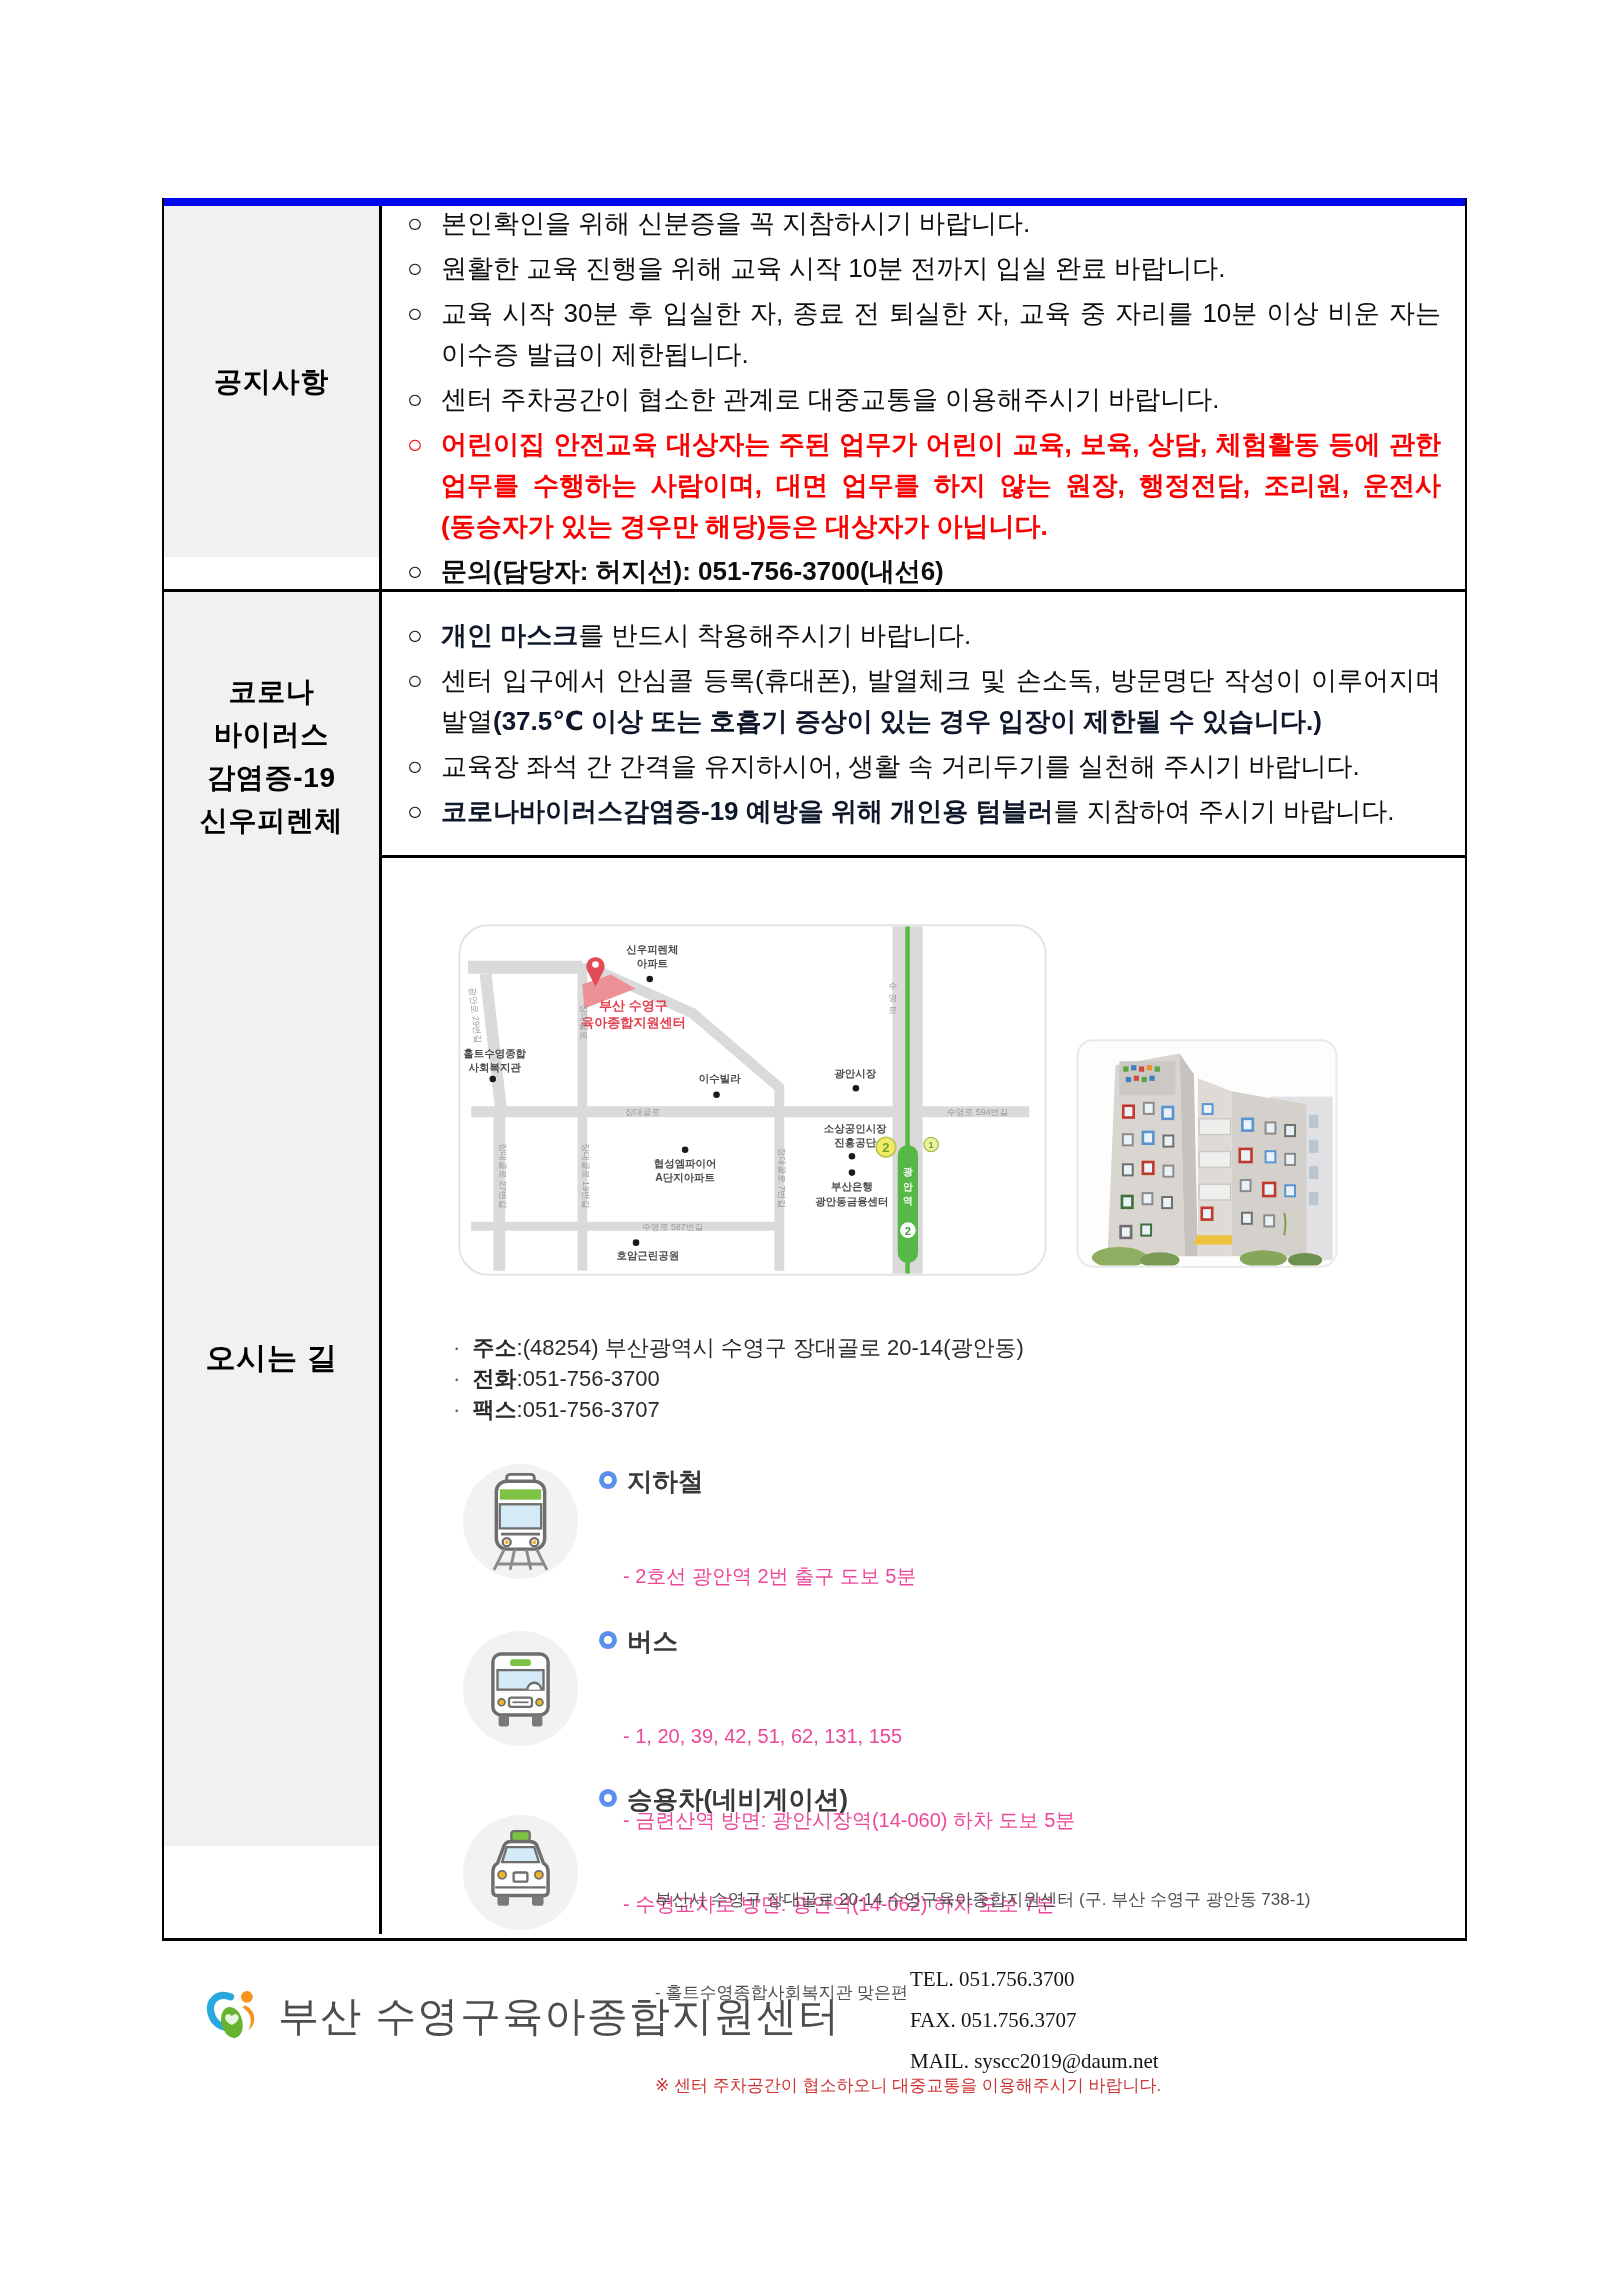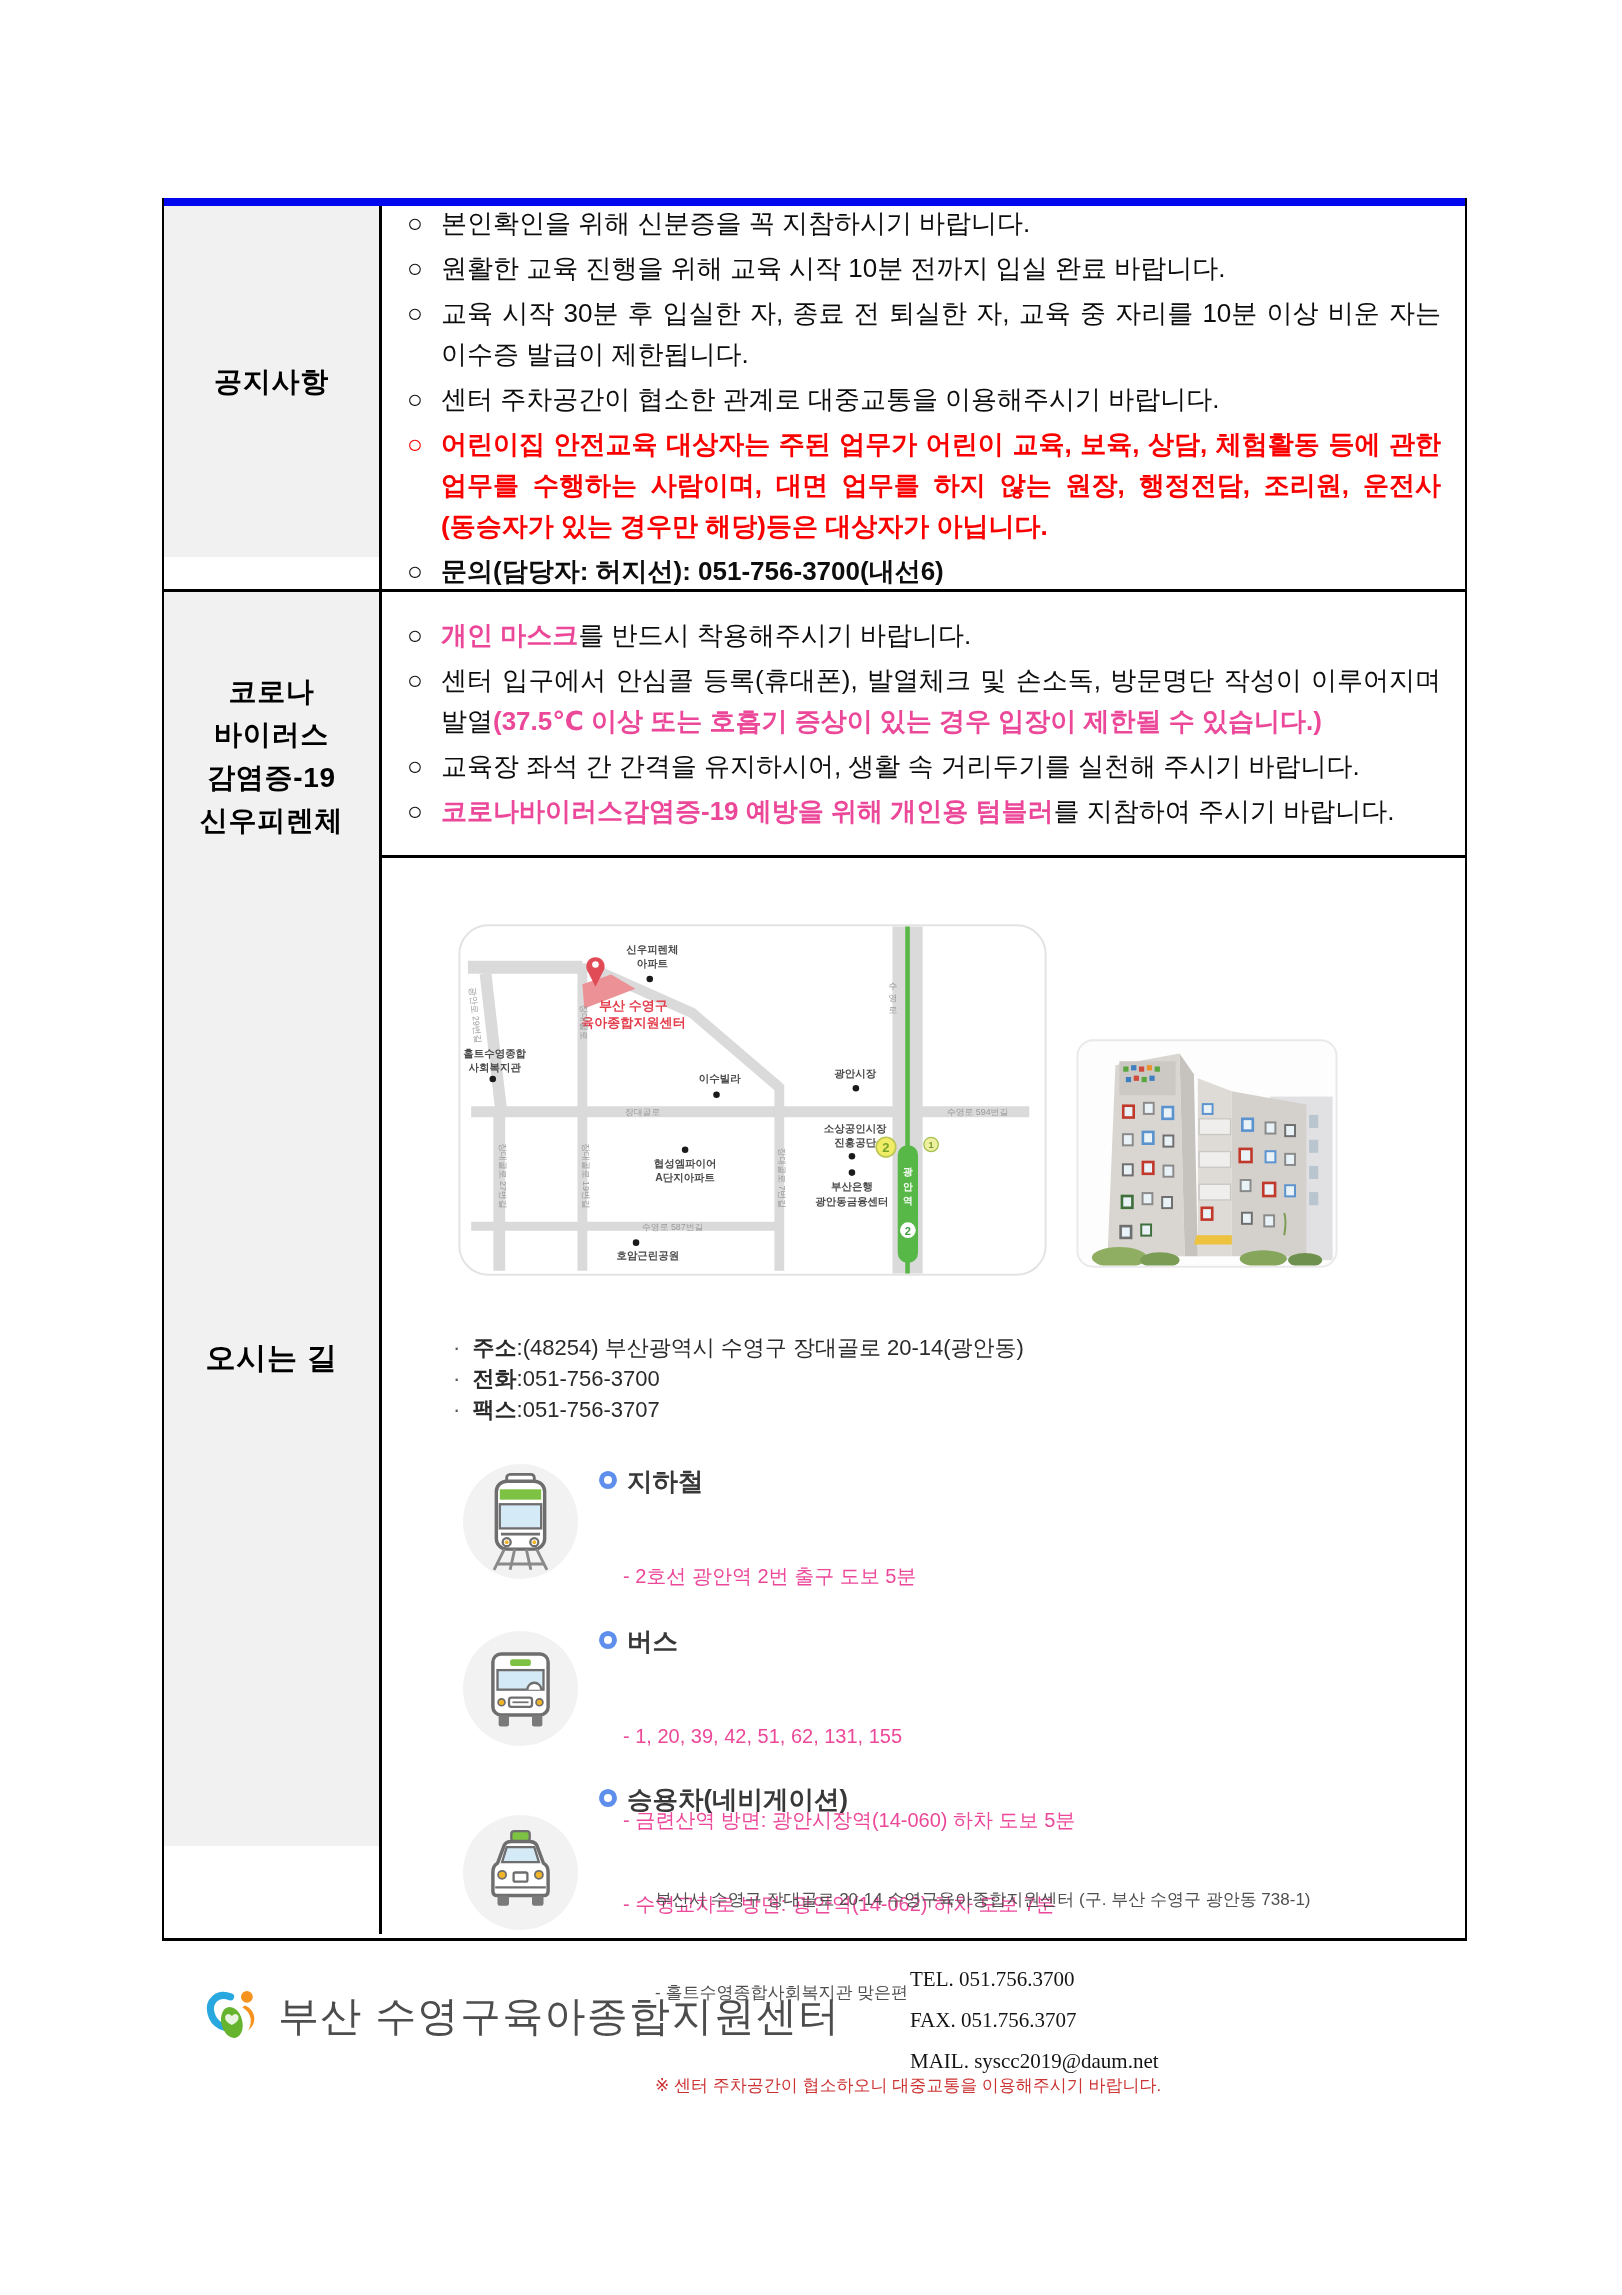--- a/index.html
+++ b/index.html
@@ -12,21 +12,21 @@
   .hdiv{position:absolute;left:0;width:100%;height:2.6px;background:#000;}
   .vdiv{position:absolute;top:7.9px;left:215px;width:2.6px;height:1728px;background:#000;}
   .lcell{position:absolute;left:0;width:215px;background:#f1f1f1;display:flex;flex-direction:column;
          align-items:center;justify-content:center;text-align:center;}
   .lcell .lbl{font-weight:700;font-size:28px;line-height:43px;color:#000;letter-spacing:0.7px;}
   .rcell{position:absolute;left:218px;width:1084px;display:flex;flex-direction:column;justify-content:center;
          box-sizing:border-box;padding:0 25px;}
   .item{display:flex;margin:2px 0;}
   .item .mk{flex:none;width:34px;font-size:26px;line-height:41px;}
   .item .tx{flex:1;font-size:26px;line-height:41px;text-align:justify;word-break:keep-all;}
-  .red{color:#fa0000;} .blue{color:#ec4899;} .b{font-weight:700;}
+  .red{color:#fa0000;} .blue{color:#0f172a;} .b{font-weight:700;}
   
   .abs{position:absolute;}
   .addr-line{display:flex;font-size:22px;line-height:31px;color:#2a2a2a;}
   .addr-line .dot{width:19.6px;color:#555;}
   .addr-line .al{font-weight:700;}
   .ticon{position:absolute;width:115px;height:115px;}
   .donut{position:absolute;width:7.9px;height:7.9px;border:5.9px solid #5f8fec;border-radius:50%;background:#fff;}
   .thead{position:absolute;font-size:25.5px;font-weight:700;color:#383838;line-height:34px;}
   .titems{position:absolute;font-size:20px;color:#ec4899;line-height:28px;white-space:pre;}
   .citems{position:absolute;font-size:17px;color:#4f4f4f;line-height:31px;white-space:pre;margin-left:32px;}

